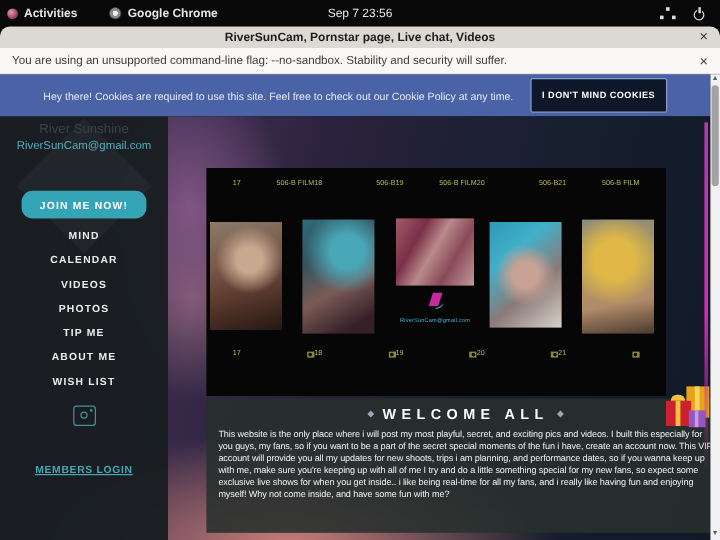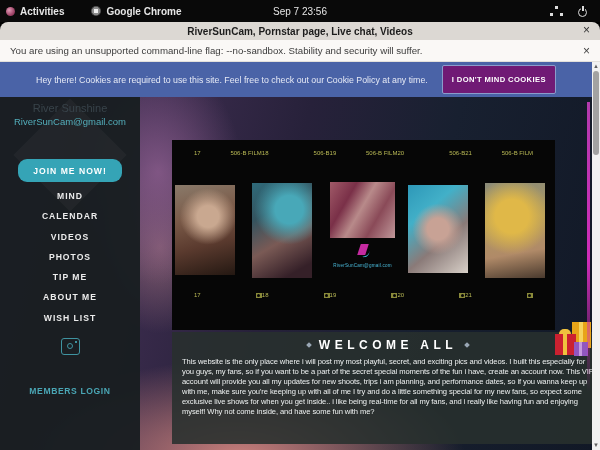--- a/index.html
+++ b/index.html
@@ -34,21 +34,21 @@
   
   .infobar{position:absolute;left:0;top:40px;width:600px;height:22px;background:#faf8f6;
            border-bottom:1px solid #e3e0db;display:flex;align-items:center;
            font-size:9.7px;color:#3c3c3c;padding:0 10px;}
   .infobar .close{margin-left:auto;color:#444;font-size:12px;}
 
   
   .cookie-bar{position:absolute;left:0;top:62px;width:592px;height:35px;background:#4a63a7;
               display:flex;align-items:center;justify-content:center;gap:14px;}
   .cookie-msg{font-size:8.8px;color:#e6eaf6;}
-  .cookie-btn{font-size:7.6px;font-weight:bold;letter-spacing:.4px;color:#fff;background:#701a75;
+  .cookie-btn{font-size:7.6px;font-weight:bold;letter-spacing:.4px;color:#fff;background:#0f172a;
               border:1px solid #8b9ccb;border-radius:2px;padding:9px 9px;cursor:pointer;}
 
   
   .viewport{position:absolute;left:0;top:97px;width:592px;height:353px;overflow:hidden;
     background:
       radial-gradient(ellipse 120px 160px at 158px 75px,  rgba(138,92,140,.85), transparent 70%),
       radial-gradient(ellipse 85px 120px at 160px 150px, rgba(188,132,142,.55), transparent 72%),
       radial-gradient(ellipse 300px 130px at 240px 360px, rgba(212,134,128,.95), transparent 75%),
       linear-gradient(104deg, #50375c 0%, #3c2c4e 24%, #27213a 46%, #182030 68%, #111826 100%);}
 
@@ -63,21 +63,21 @@
             border:none;border-radius:9px;color:#fff;font-size:8.6px;font-weight:bold;
             letter-spacing:1px;font-family:inherit;cursor:pointer;}
   .sb-nav{position:absolute;left:0;top:89px;width:140px;}
   .sb-nav-item{height:20.3px;line-height:20.3px;font-size:8.6px;font-weight:bold;
                letter-spacing:1px;color:#ececec;cursor:pointer;}
   .cam-ico{position:absolute;left:61px;top:241px;width:19px;height:17px;border:1.5px solid #3f93a0;
            border-radius:3px;}
   .cam-ico i{position:absolute;left:4.5px;top:3.5px;width:6px;height:6px;border:1.5px solid #3f93a0;border-radius:50%;}
   .cam-ico b{position:absolute;right:2px;top:1.5px;width:2px;height:2px;background:#3f93a0;}
   .members-login{position:absolute;left:0;top:289px;width:140px;font-size:8.6px;font-weight:bold;
-                 letter-spacing:.6px;color:#4aa6b5;cursor:pointer;}
+                 letter-spacing:.6px;color:#4aa6b5;text-decoration:underline;cursor:pointer;}
 
   
   .carousel{position:absolute;left:172px;top:43px;width:383px;height:190px;background:#060606;}
   .c-row{position:absolute;left:0;width:383px;display:flex;justify-content:space-between;padding:0 22px;}
   .c-row-top{top:10px;}
   .c-row-bot{top:152px;}
   .c-grp{width:70px;display:flex;justify-content:space-between;align-items:center;}
   .c-num,.c-lbl{font-size:6px;color:#b9b955;white-space:nowrap;}
   .film-ico{width:6px;height:5px;background:#8a8a3a;position:relative;}
   .film-ico i{position:absolute;left:1.5px;top:1px;width:3px;height:3px;border-radius:50%;background:#060606;}

